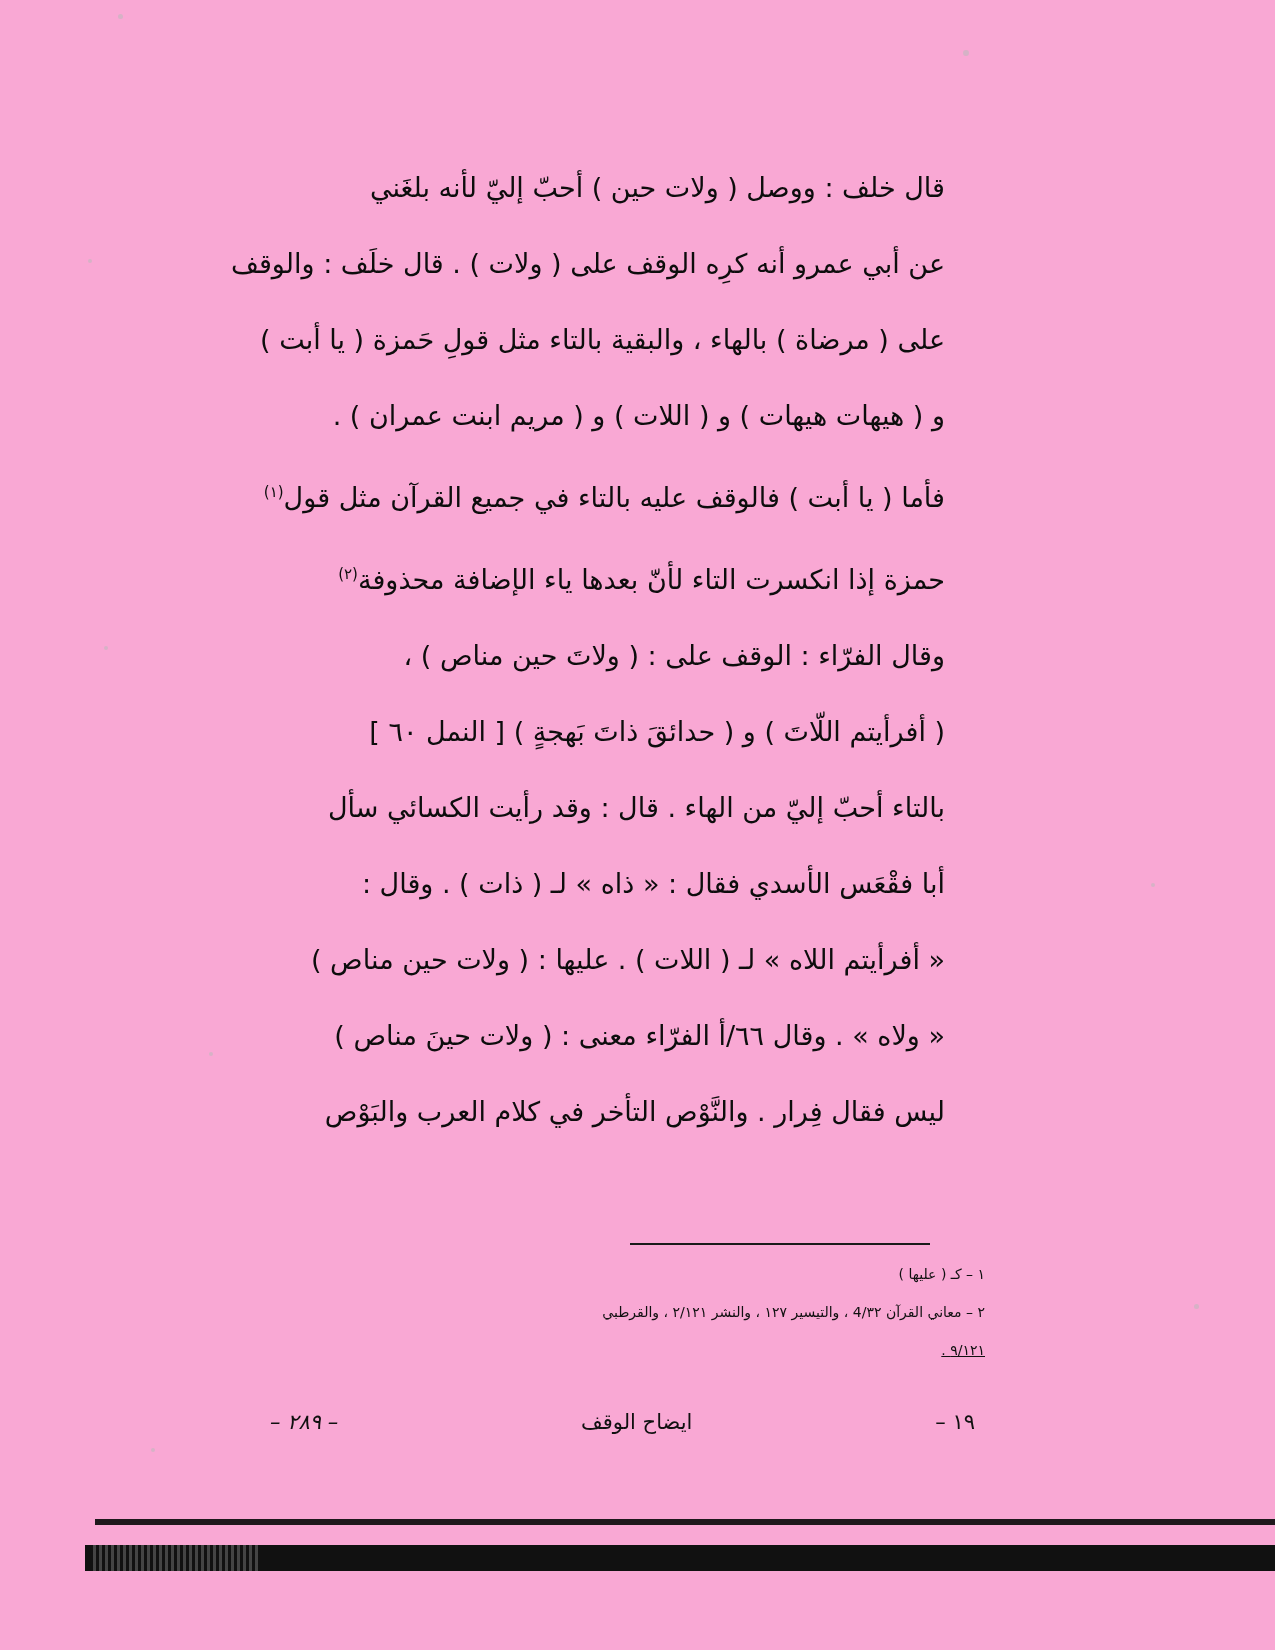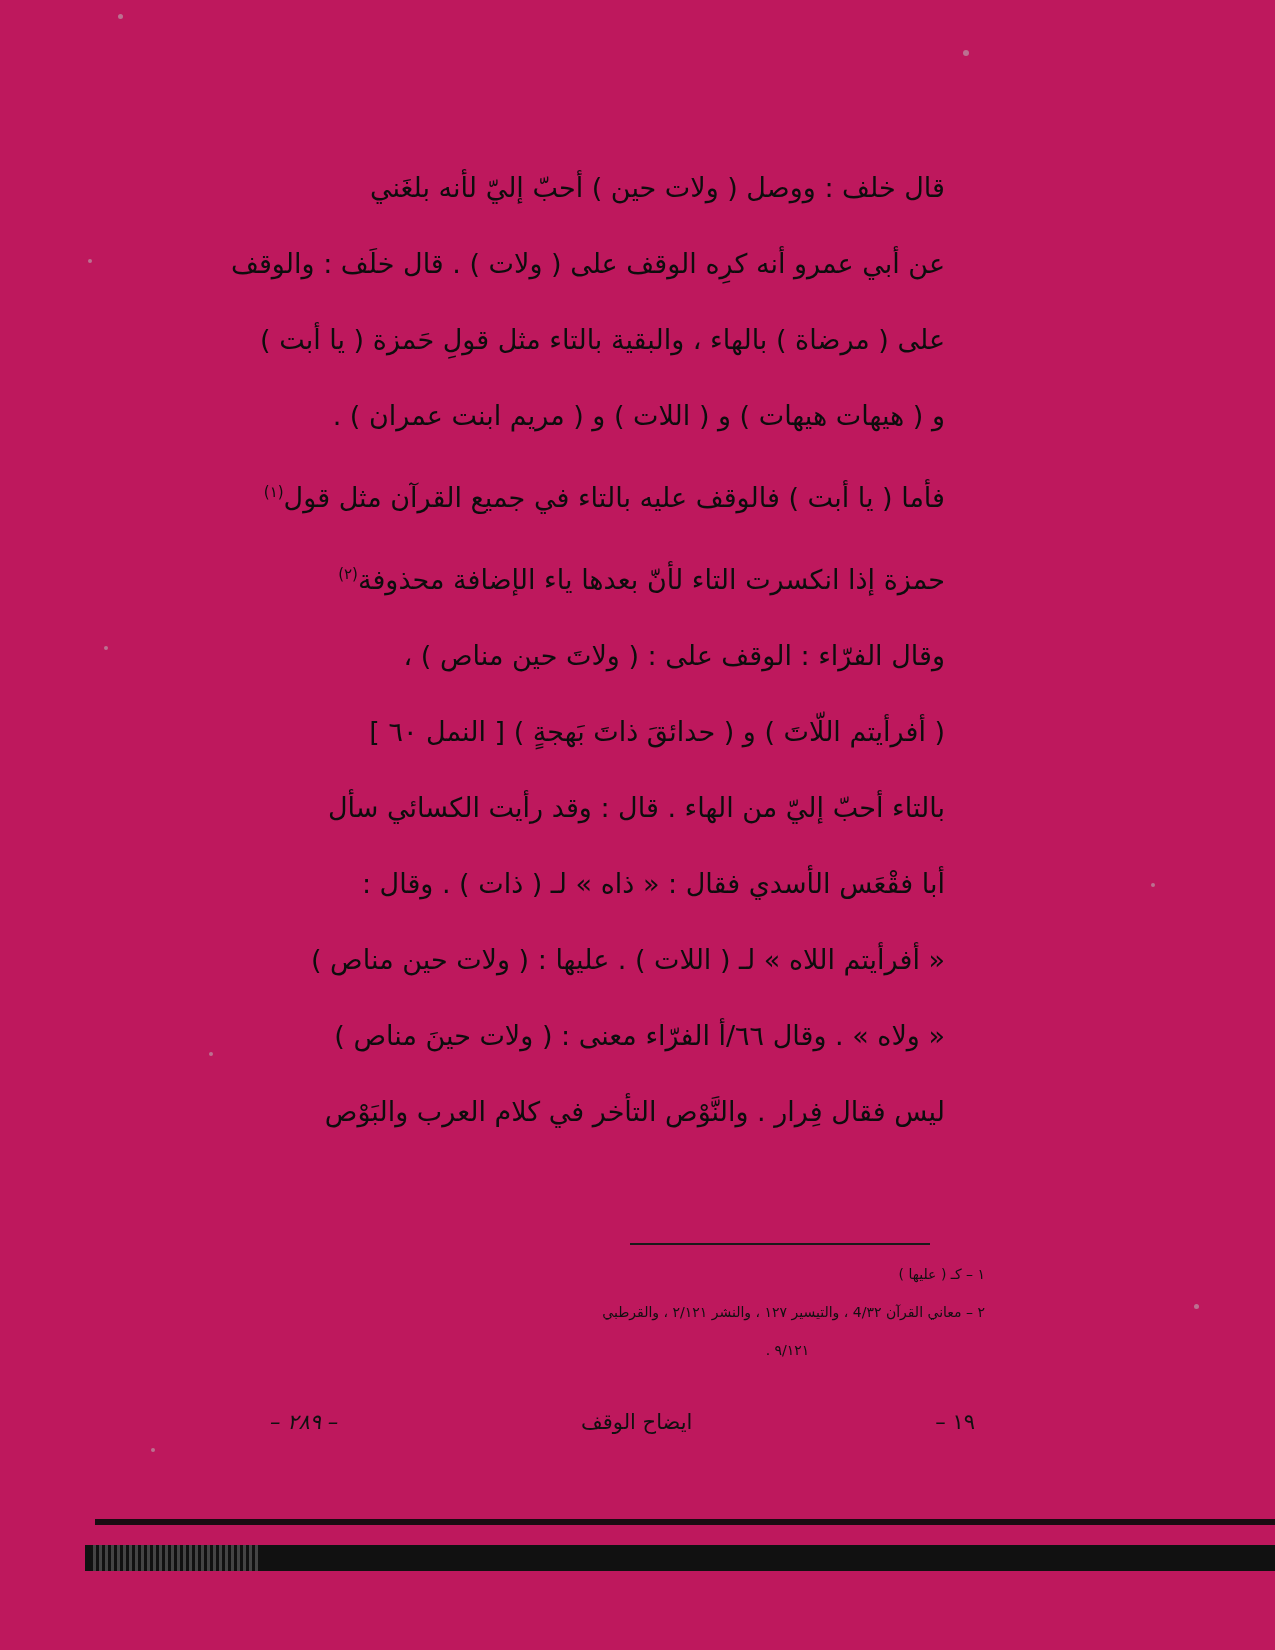--- a/index.html
+++ b/index.html
@@ -13,21 +13,21 @@
     position: relative;
     font-family: "DejaVu Sans", sans-serif;
     color: #111;
     overflow: hidden;
   }
 
   
   .page {
     position: absolute;
     inset: 0;
-    background: #be185d;
+    background: #f9a8d4;
   }
 
   .speckle {
     position: absolute;
     background: #b9b9b9;
     border-radius: 50%;
     opacity: .55;
   }
 
   .content {
@@ -69,21 +69,21 @@
     left: 260px;
     direction: rtl;
     text-align: right;
   }
   .footnote {
     font-size: 14px;
     line-height: 38px;
     color: #101010;
     white-space: nowrap;
   }
-  .footnote.indent-left { text-align: center; padding-left: 330px; }
+  .footnote.indent-left { text-align: right; padding-left: 330px; text-decoration: underline; }
 
   
   .pagefoot {
     position: absolute;
     top: 1410px;
     right: 300px;
     left: 270px;
     display: flex;
     align-items: center;
     justify-content: space-between;

